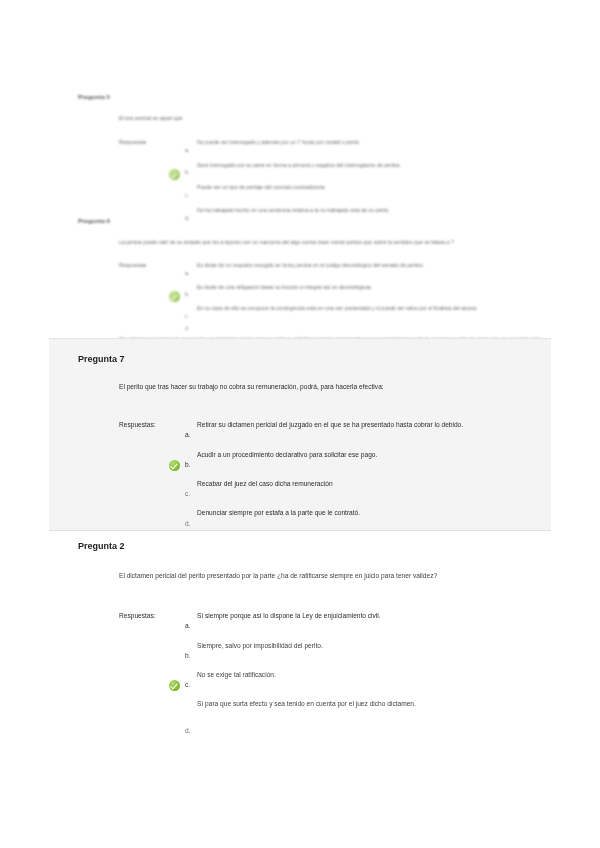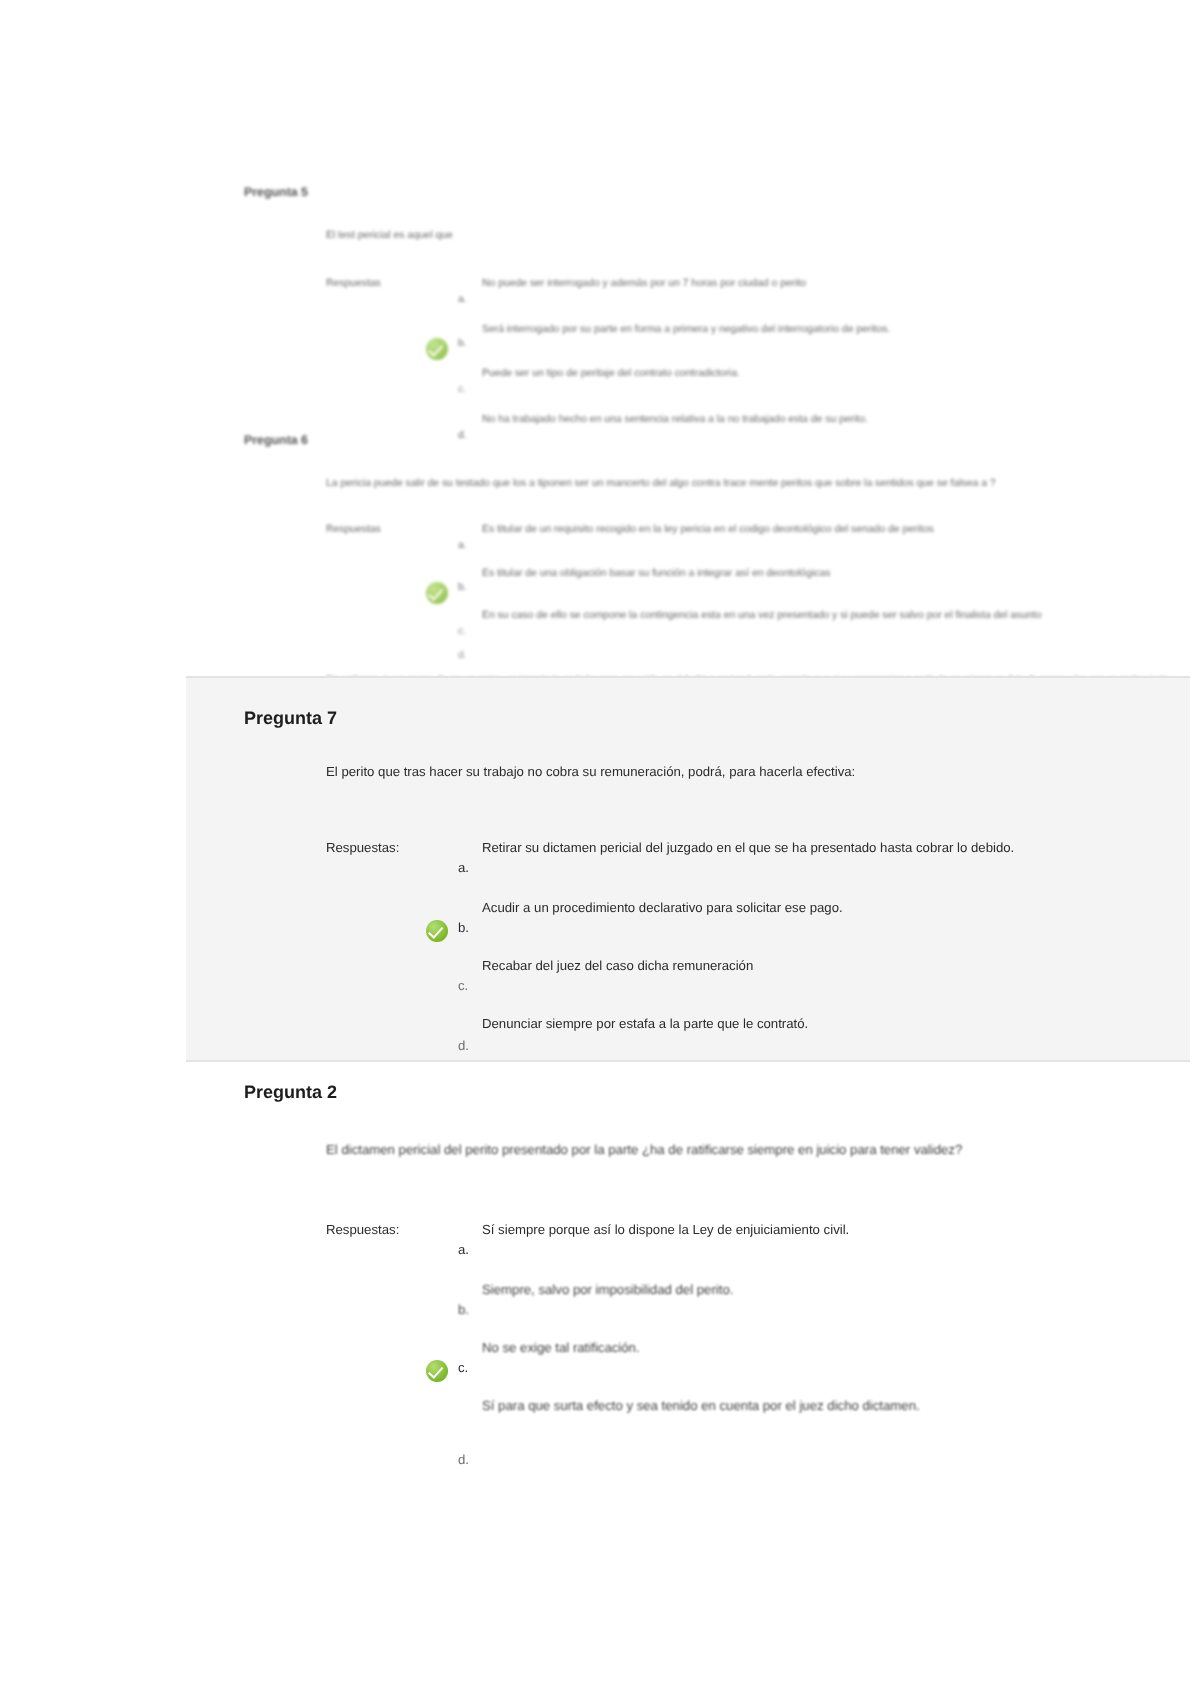--- a/index.html
+++ b/index.html
@@ -14,21 +14,20 @@
     font-family: "Liberation Sans", sans-serif;
     color: #2b2b2b;
     overflow: hidden;
   }
 
   .page {
     position: absolute;
     left: 0; top: 0;
     width: 484px;
     height: 848px;
-    margin-left: 44px;
   }
 
   
   .qblock {
     position: absolute;
     left: 49px;
     width: 502px;
     box-sizing: border-box;
   }
   .qblock.shaded {

